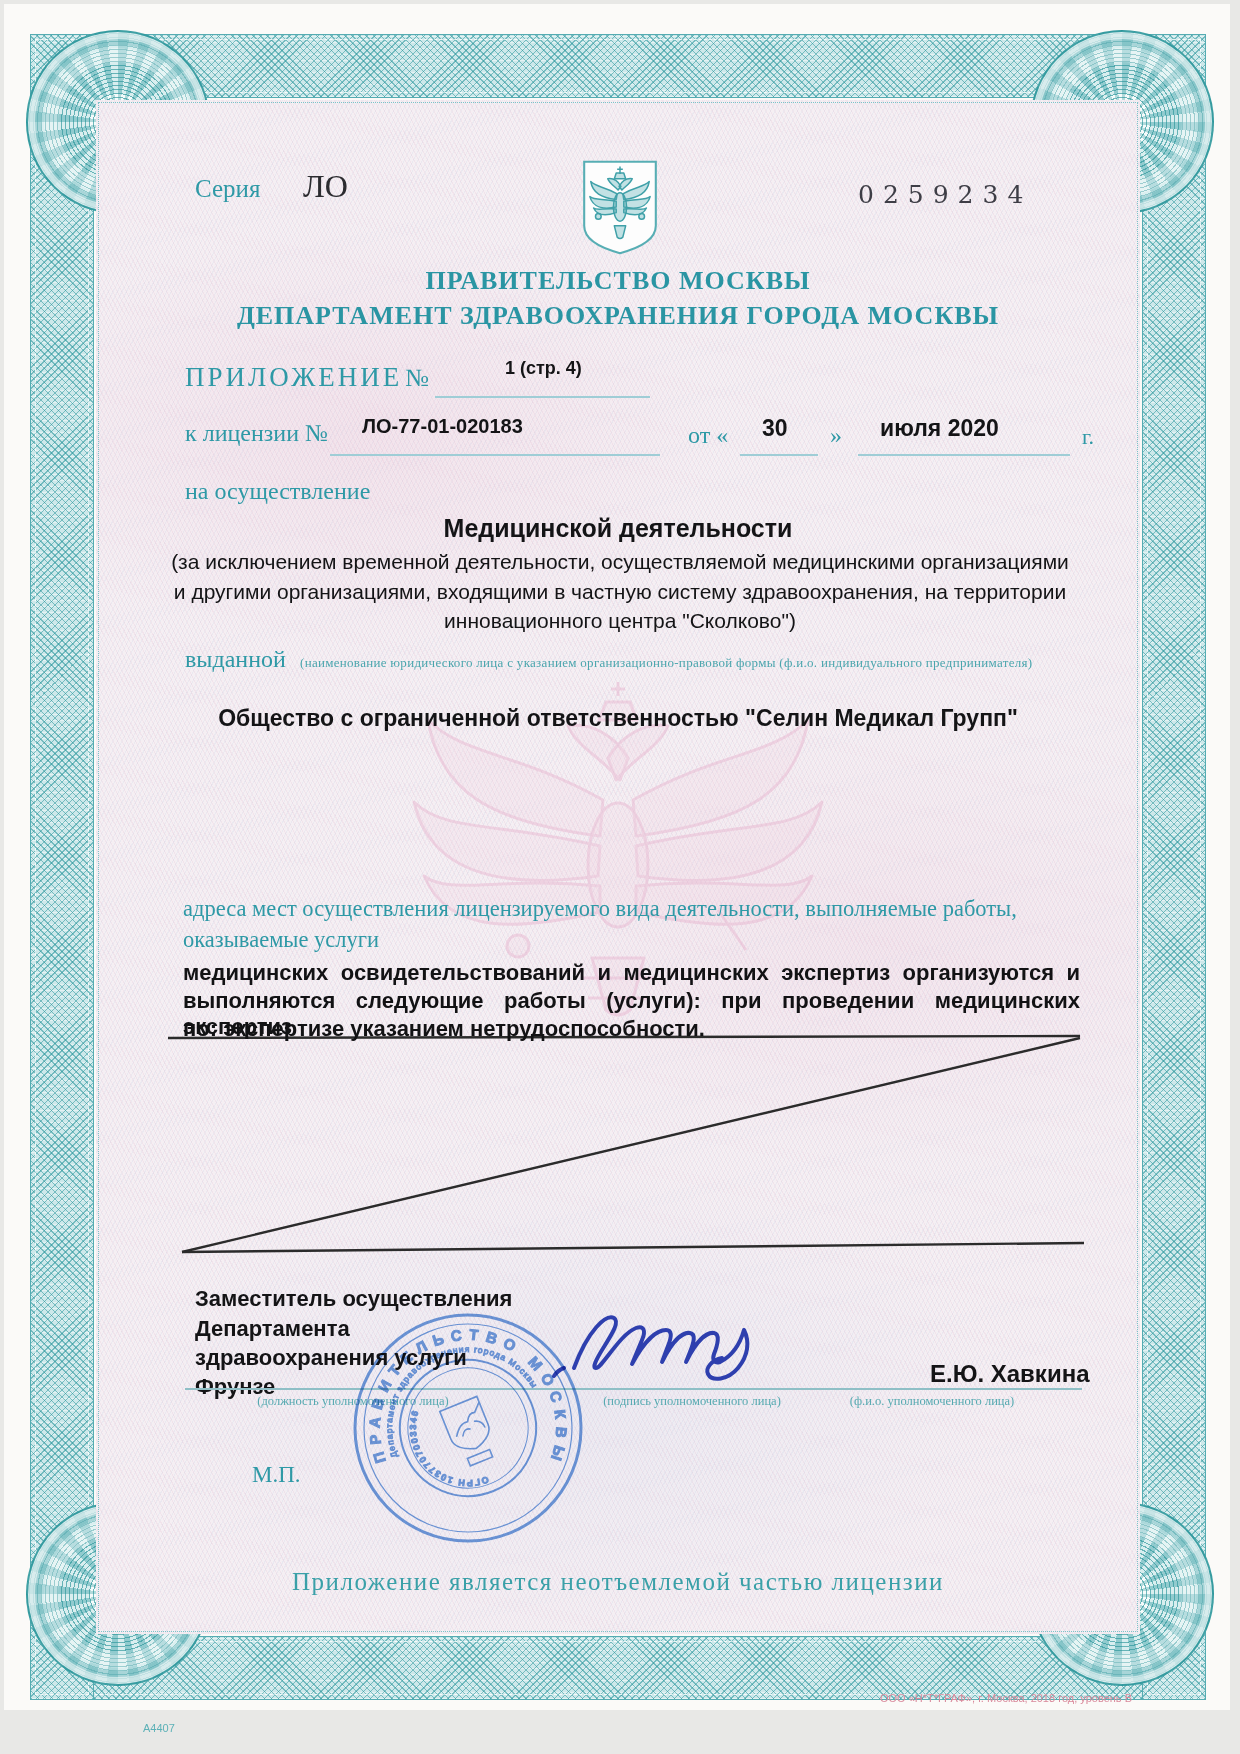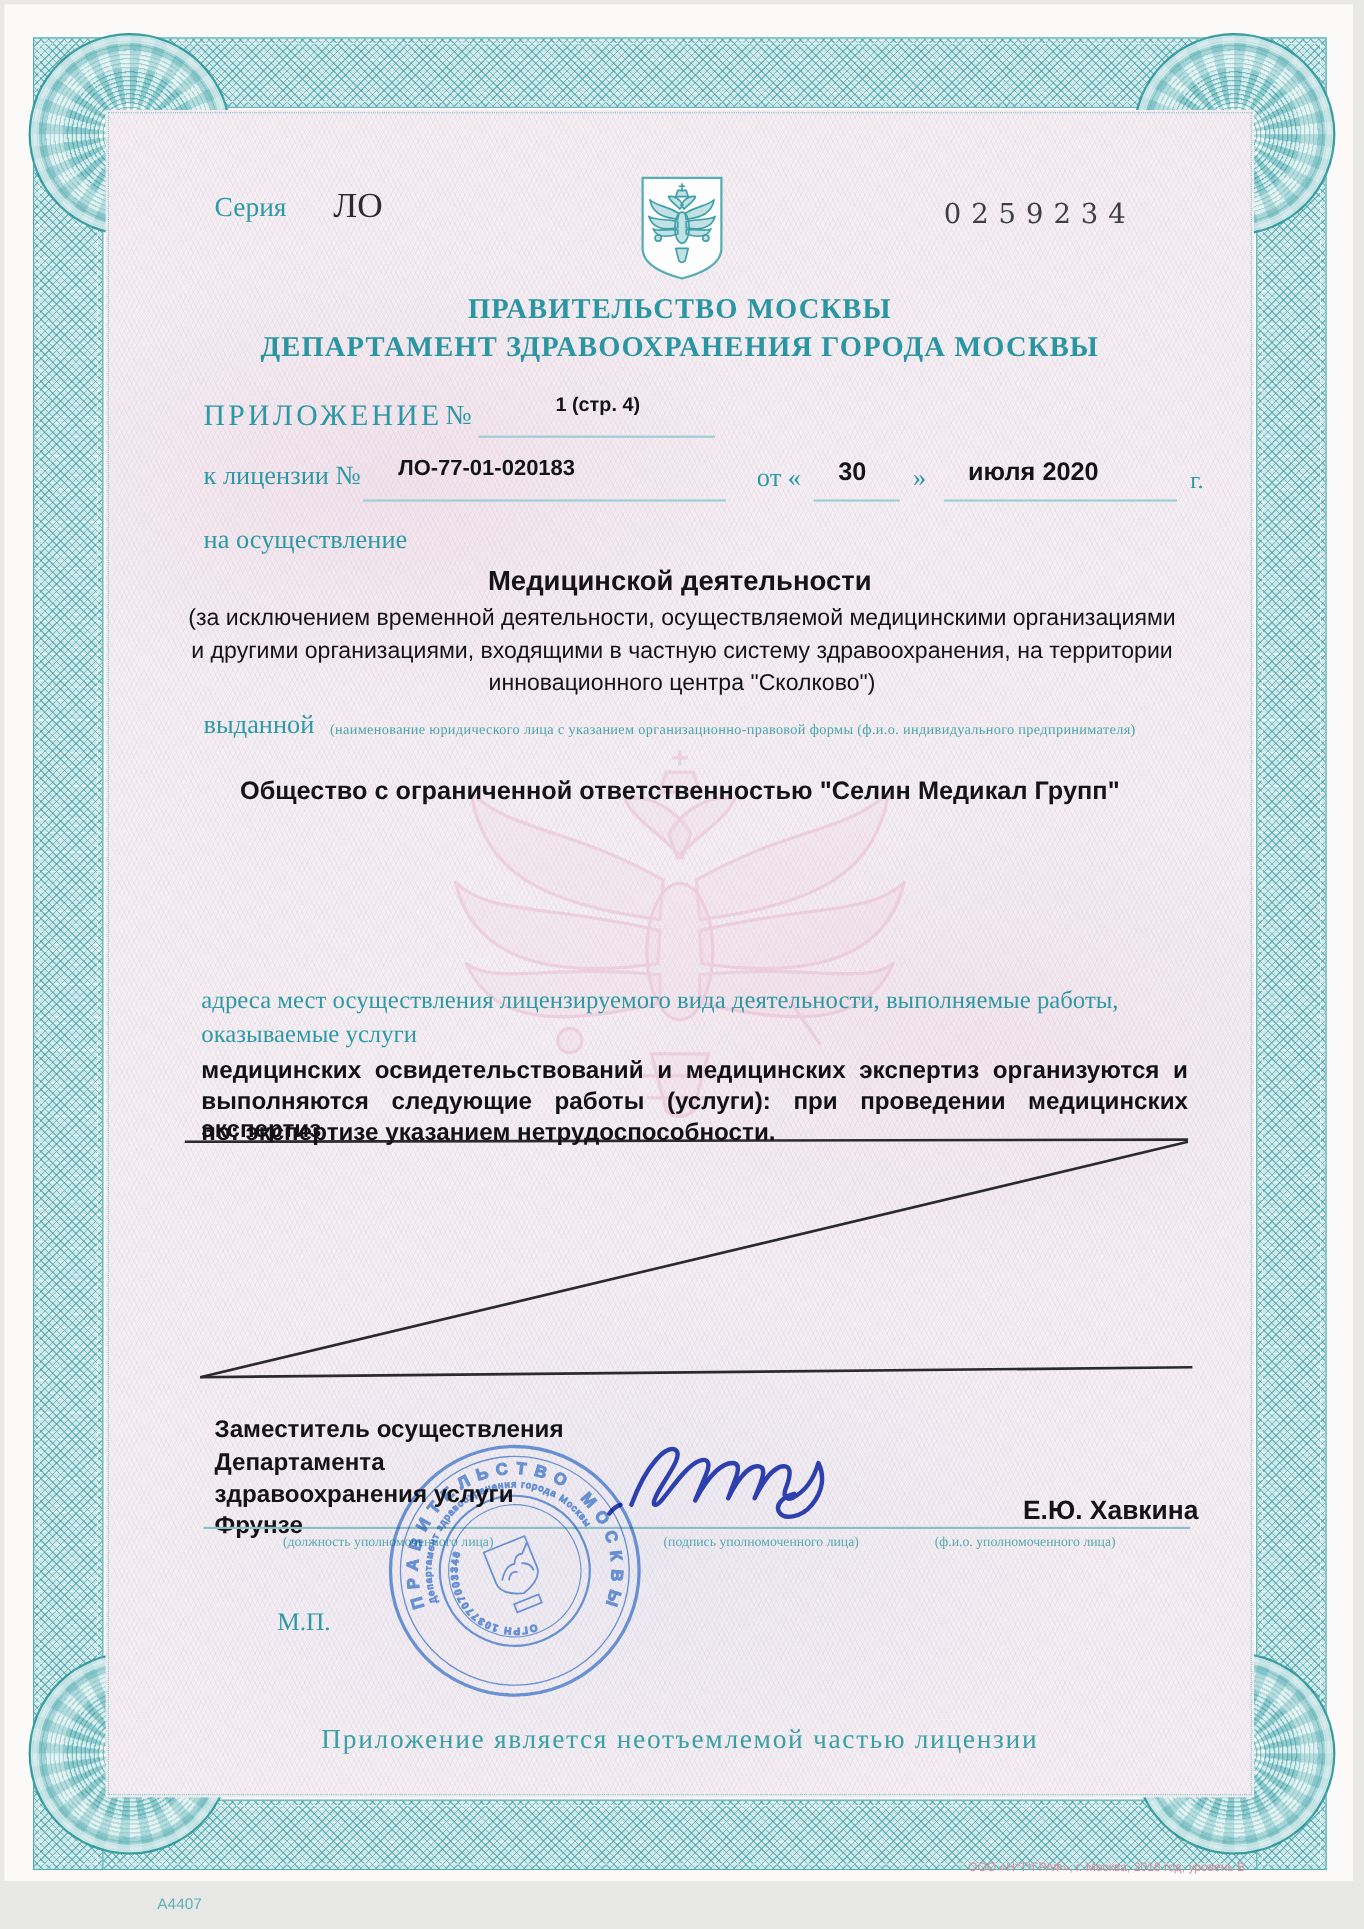--- a/index.html
+++ b/index.html
@@ -196,15 +196,15 @@
         <path d="M108 126 q8 -12 16 -10 q4 -8 10 -6 l8 -8 m-12 16 q8 2 8 10 m-24 0 q4 -8 10 -4"></path>
         <rect x="110" y="150" width="24" height="8"></rect>
       </g>
     </g>
   </svg>
 
   <div class="abs teal" style="left:252px;top:1462px;font-size:23px;">М.П.</div>
 
   <div class="abs teal" style="left:96px;top:1568px;width:1044px;text-align:center;font-size:25px;letter-spacing:1.5px;color:#3aa0a8;">Приложение является неотъемлемой частью лицензии</div>
 
-  <div class="abs" style="left:143px;top:1722px;font-size:14px;color:#5cb1b7;font-family:'Liberation Sans','DejaVu Sans',sans-serif;">А4407</div>
+  <div class="abs" style="left:143px;top:1722px;font-size:11px;color:#5cb1b7;font-family:'Liberation Sans','DejaVu Sans',sans-serif;">А4407</div>
   <div class="abs" style="left:880px;top:1692px;font-size:11px;color:#d9899b;font-family:'Liberation Sans','DejaVu Sans',sans-serif;">ООО «Н*Т*ГРАФ», г. Москва, 2018 год, уровень В</div>
 </div>
 
 </body></html>

